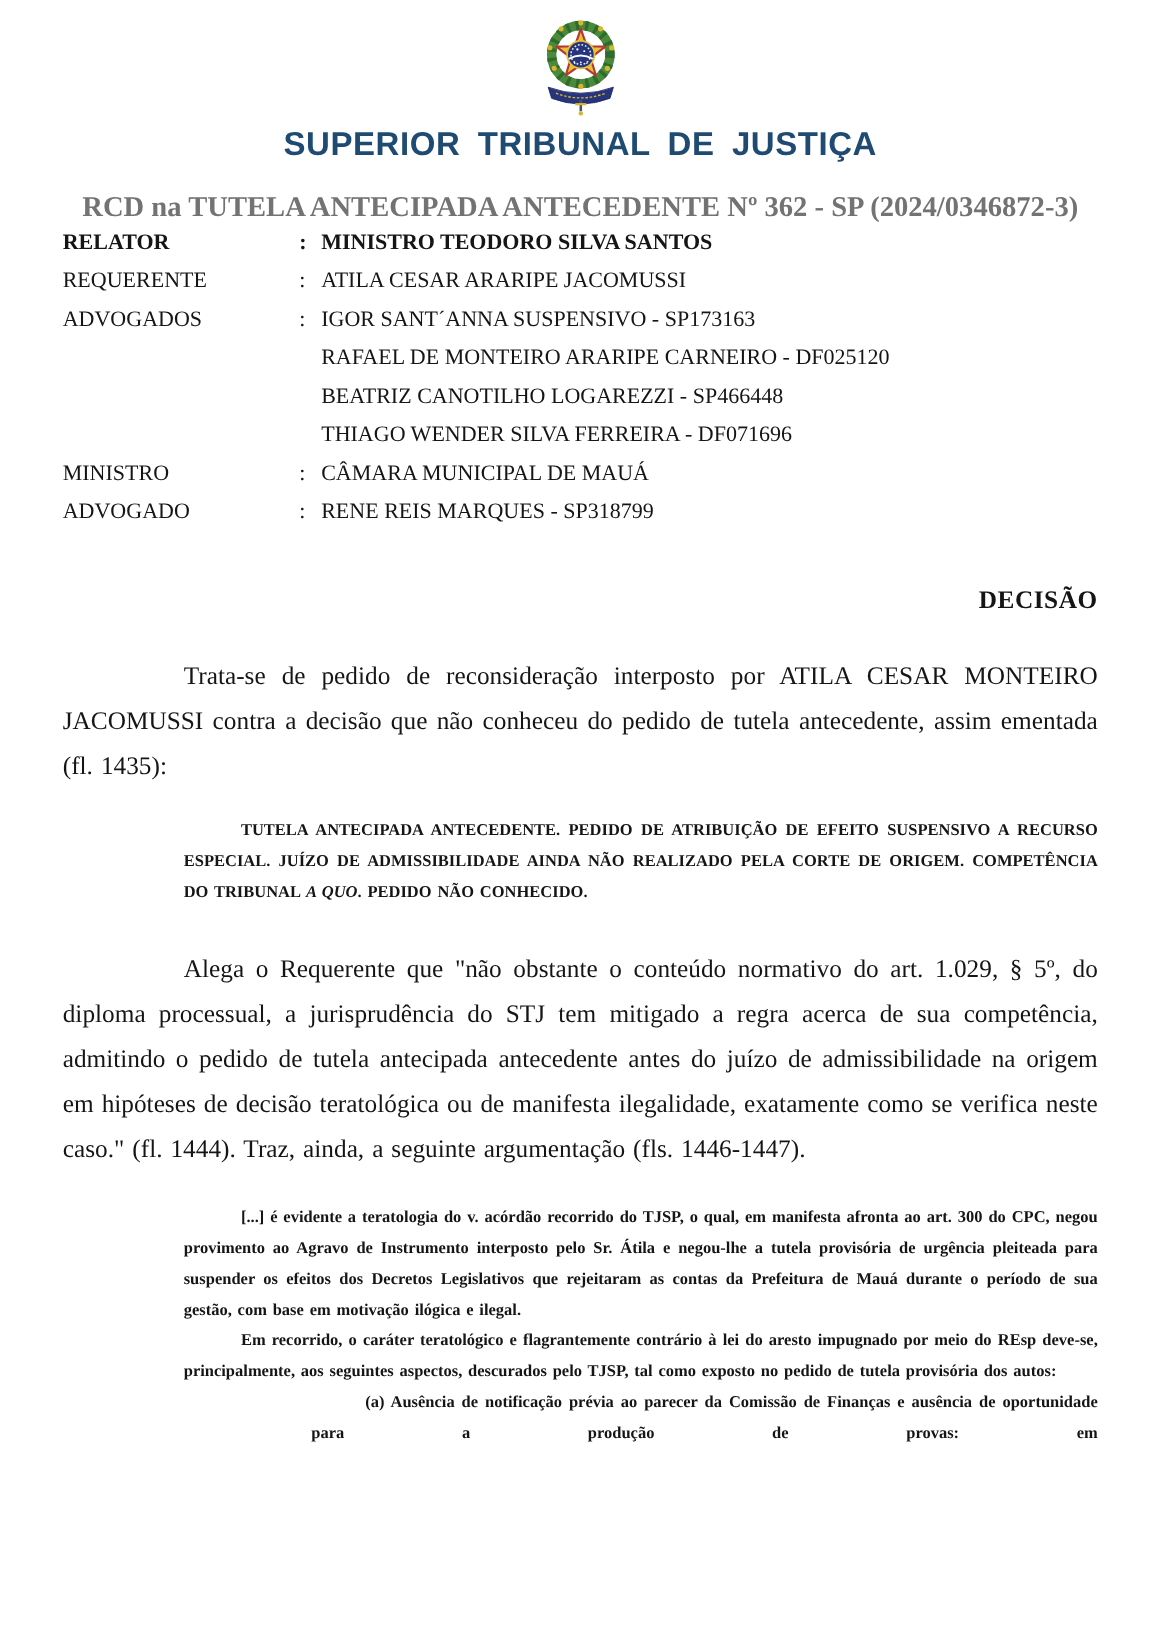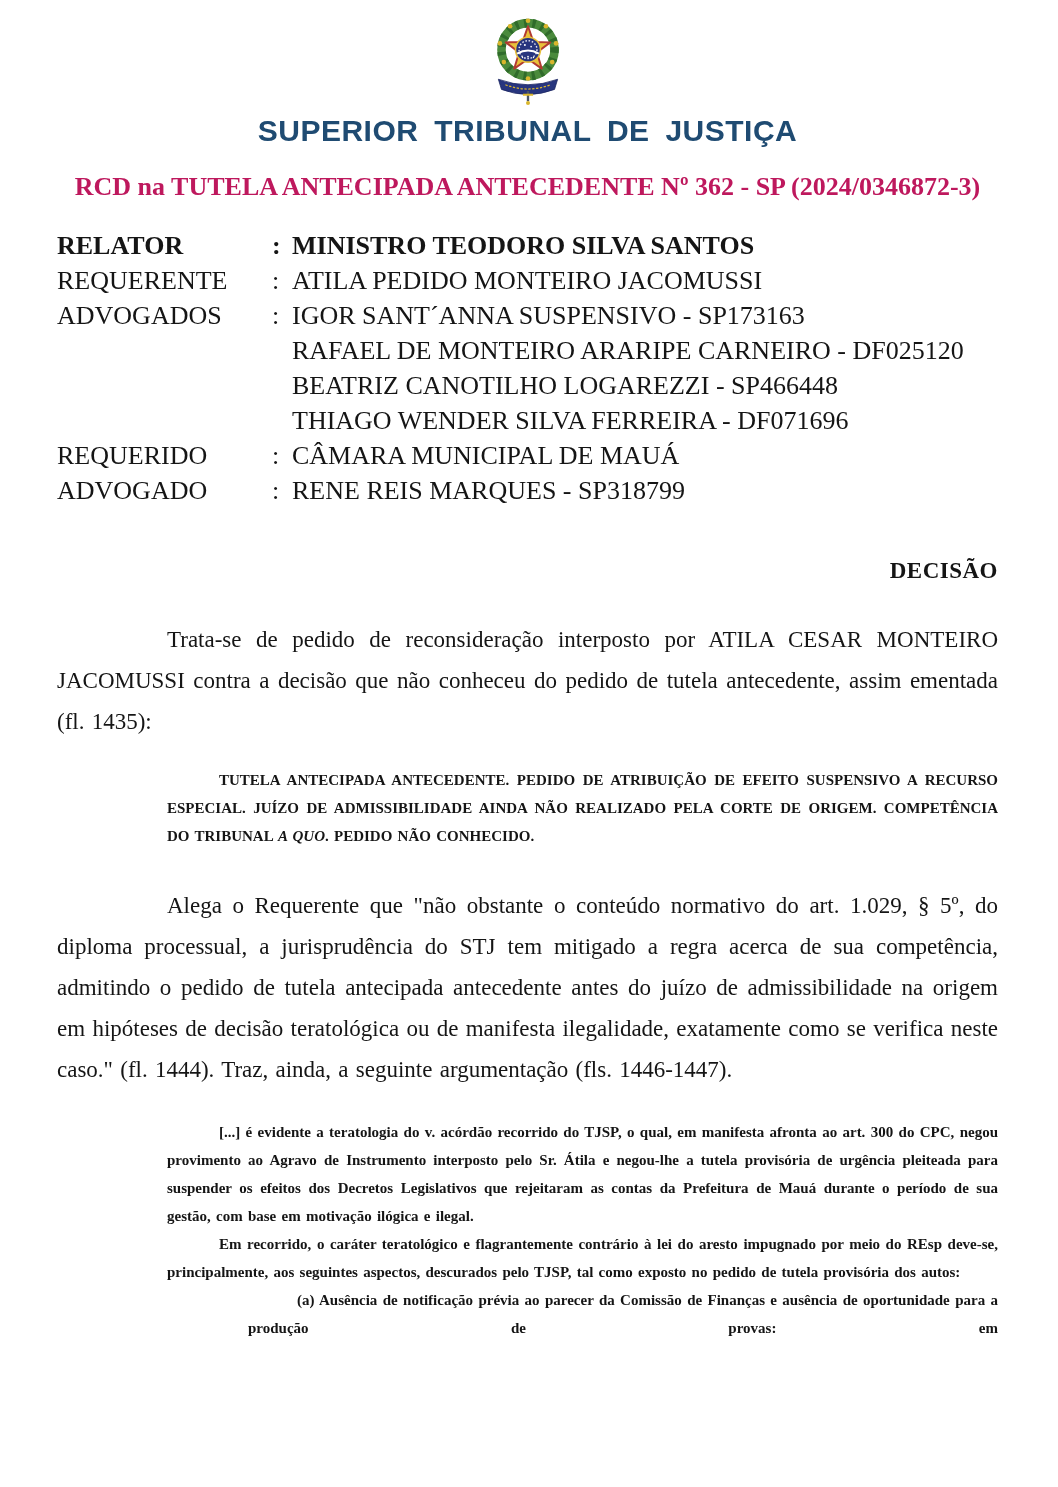--- a/index.html
+++ b/index.html
@@ -25,25 +25,25 @@
     color: #1F4B72;
     text-align: center;
   }
 
   
   .case-title {
     margin-top: 24px;
     text-align: center;
     font-weight: 700;
     font-size: 26px;
-    color: #be185d;
+    color: #737373;
   }
 
   
-  .parties { margin-top: 26px; font-size: 26px; }
+  .parties { font-size: 20px; }
   .party-row { display: grid; grid-template-columns: 215px 20px 1fr; }
   .party-row > div { line-height: 35px; }
   .party-row.bold { font-weight: 700; }
   .party-values .party-value { line-height: 35px; }
 
   
   .decision-heading {
     margin-top: 50px;
     text-align: right;
     font-size: 23px;
@@ -67,21 +67,21 @@
     font-size: 15px;
     line-height: 28px;
     text-align: justify;
     word-spacing: 1.5px;
     font-weight: bold;
   }
   .quote-1 { margin-top: 24px; text-indent: 52px; }
   .quote-2 { margin-top: 28px; }
   .quote-2 p { text-indent: 52px; }
   .quote-2 p.item-a {
-    margin-left: 81px;
+    margin-left: 116px;
     text-indent: 49px;
     text-align-last: justify;
   }
   .italic { font-style: italic; }
 </style>
 </head>
 <body>
 
 <div class="page">
 
@@ -134,35 +134,35 @@
       <div>RELATOR</div>
       <div>:</div>
       <div class="party-values">
         <div class="party-value">MINISTRO TEODORO SILVA SANTOS</div>
       </div>
     </div>
     <div class="party-row">
       <div>REQUERENTE</div>
       <div>:</div>
       <div class="party-values">
-        <div class="party-value">ATILA PEDIDO MONTEIRO JACOMUSSI</div>
+        <div class="party-value">ATILA CESAR ARARIPE JACOMUSSI</div>
       </div>
     </div>
     <div class="party-row">
       <div>ADVOGADOS</div>
       <div>:</div>
       <div class="party-values">
         <div class="party-value">IGOR SANT´ANNA SUSPENSIVO - SP173163</div>
         <div class="party-value">RAFAEL DE MONTEIRO ARARIPE CARNEIRO - DF025120</div>
         <div class="party-value">BEATRIZ CANOTILHO LOGAREZZI - SP466448</div>
         <div class="party-value">THIAGO WENDER SILVA FERREIRA - DF071696</div>
       </div>
     </div>
     <div class="party-row">
-      <div>REQUERIDO</div>
+      <div>MINISTRO</div>
       <div>:</div>
       <div class="party-values">
         <div class="party-value">CÂMARA MUNICIPAL DE MAUÁ</div>
       </div>
     </div>
     <div class="party-row">
       <div>ADVOGADO</div>
       <div>:</div>
       <div class="party-values">
         <div class="party-value">RENE REIS MARQUES - SP318799</div>

